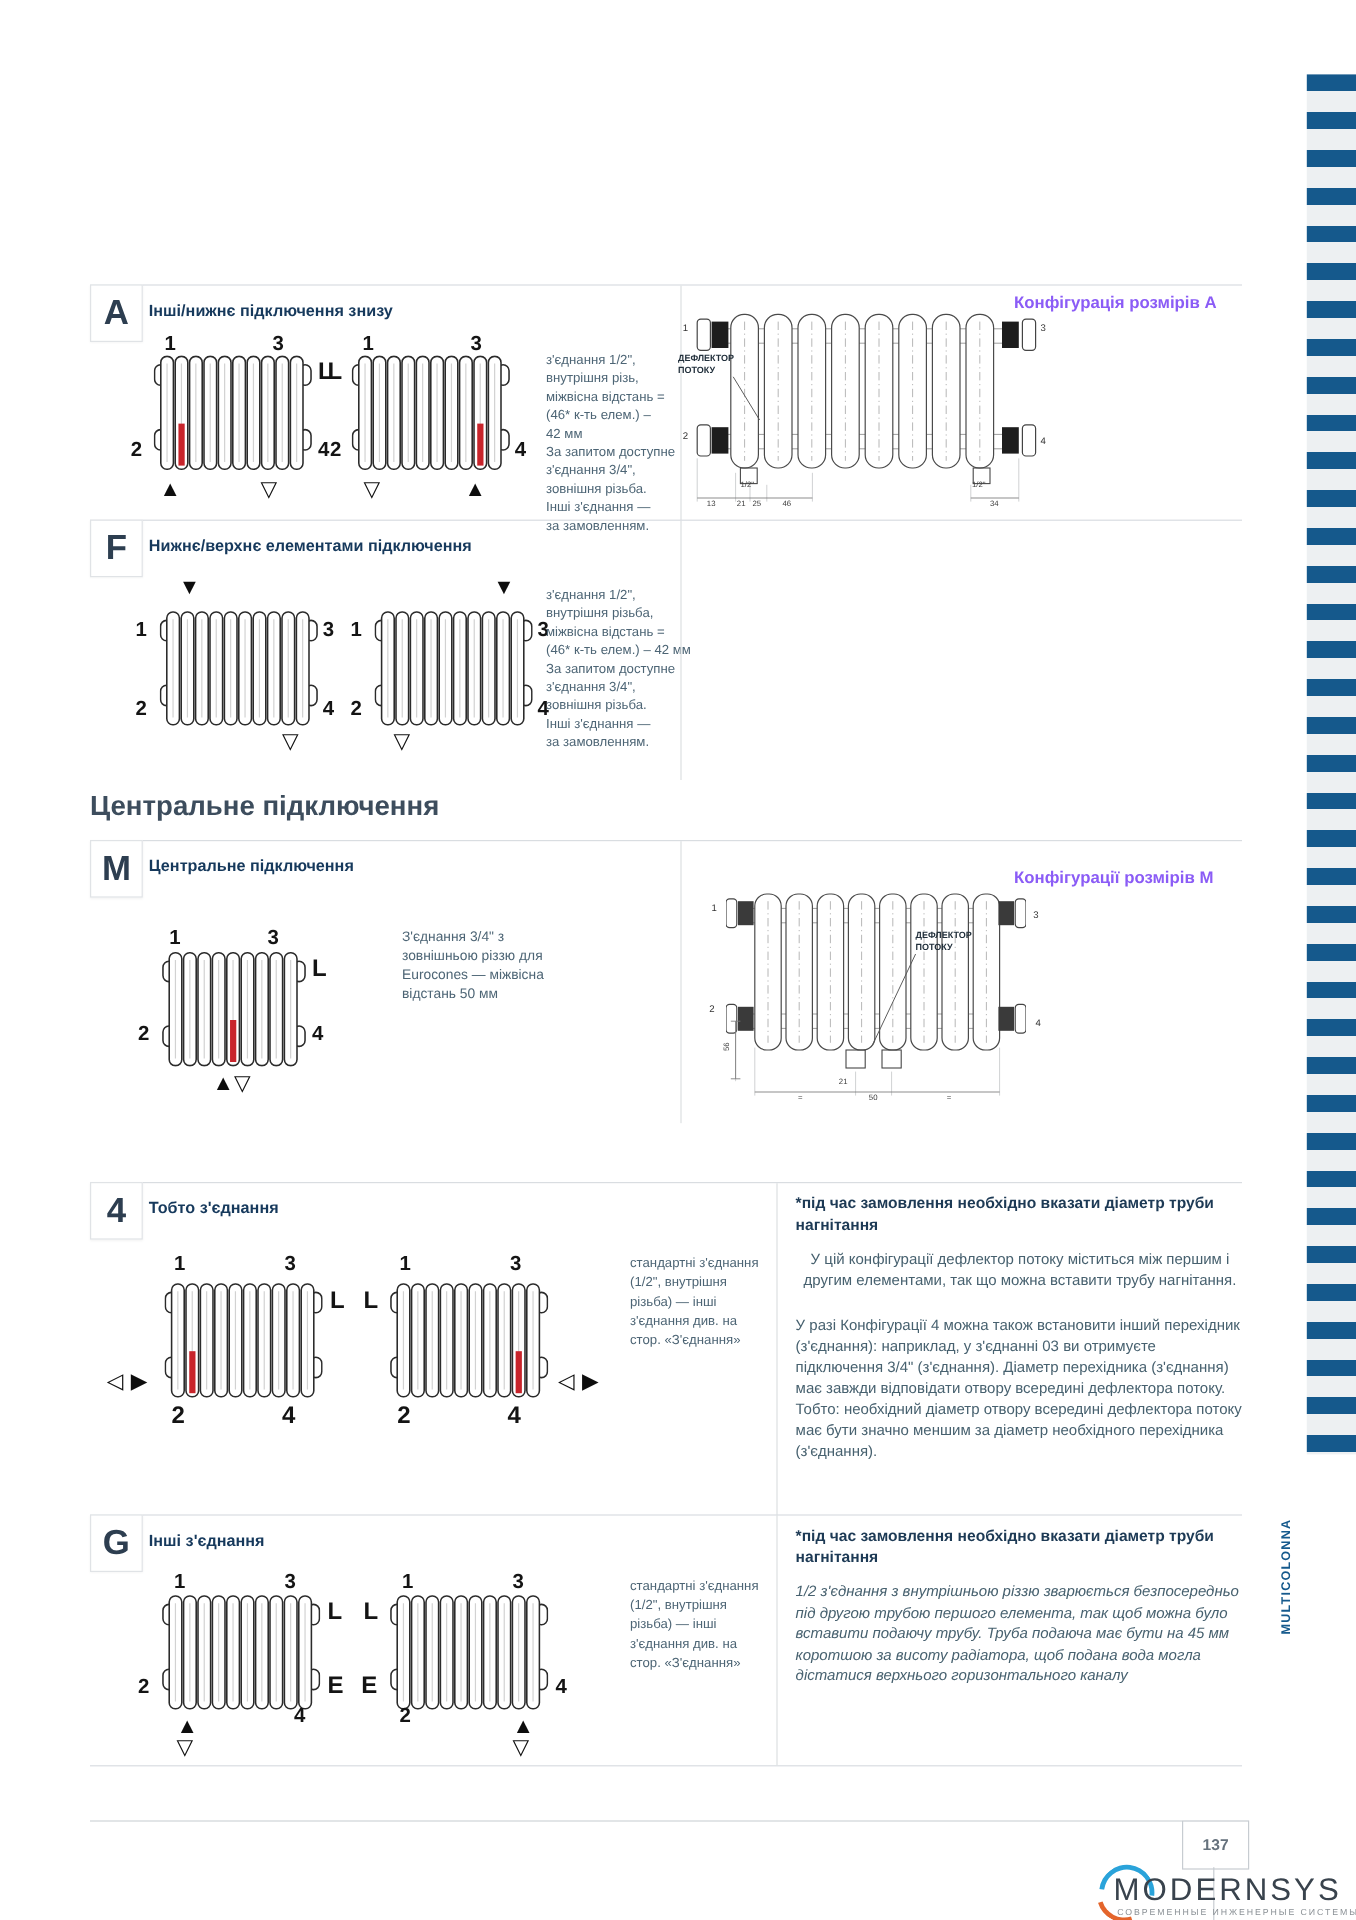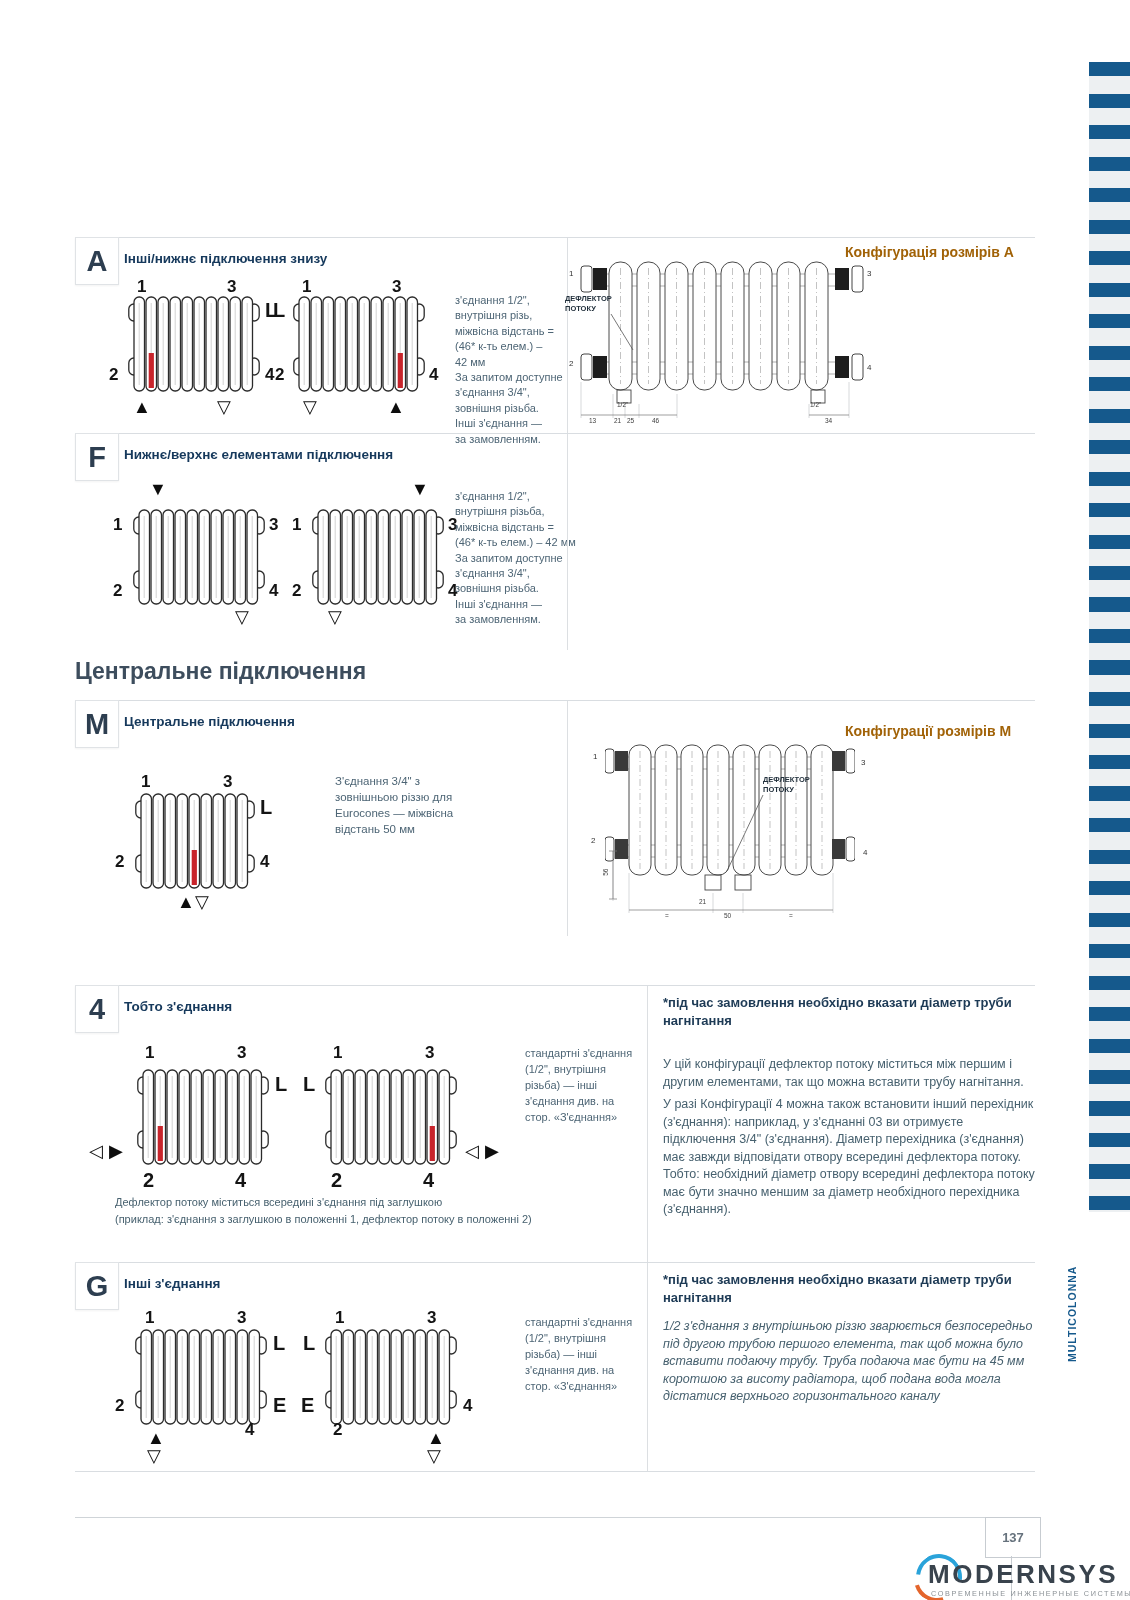--- a/index.html
+++ b/index.html
@@ -13,21 +13,21 @@
   .stitle{position:absolute;left:49px;top:13px;font-size:13.5px;font-weight:bold;color:#16395c;}
   .desc{position:absolute;font-size:11px;color:#4d6575;line-height:1.4;white-space:pre-line;}
   .rad{position:absolute;}
   .rc{fill:#fff;stroke:#2b2b2b;stroke-width:1.3;}
   .rl{stroke:#d2d2d2;stroke-width:1;}
   .rlab{position:absolute;font-weight:bold;color:#141414;font-size:17px;line-height:1;}
   .rlabL{font-size:20px;}
   .rlabB{font-size:20px;}
   .tri{position:absolute;font-size:18px;color:#0d0d0d;line-height:1;}
   .divider{position:absolute;top:0;width:1px;background:#dcdfe2;}
-  .cfg-title{position:absolute;font-size:14px;font-weight:bold;color:#a16207;}
+  .cfg-title{position:absolute;font-size:14px;font-weight:bold;color:#8b5cf6;}
   .tech{position:absolute;}
   .tdim{position:absolute;font-size:6.5px;color:#3d3d3d;line-height:1;}
   .tclab{position:absolute;font-size:8px;color:#333;line-height:1;}
   .defl{position:absolute;font-size:7.5px;font-weight:bold;color:#22303c;line-height:1.3;white-space:pre-line;}
   .bighead{position:absolute;left:75px;font-size:23px;font-weight:600;color:#3d4d5d;}
   .rcol{position:absolute;}
   .note{position:absolute;font-size:13px;font-weight:bold;color:#1d3a55;line-height:1.4;}
   .para{position:absolute;font-size:12.5px;color:#47616f;line-height:1.4;}
   .midtxt{position:absolute;font-size:11px;color:#4d6575;line-height:1.45;white-space:pre-line;}
   .cap{position:absolute;font-size:11px;color:#47616f;line-height:1.5;}
@@ -38,21 +38,21 @@
     font-size:10.5px;font-weight:bold;color:#15598c;letter-spacing:1px;}
   .botline{position:absolute;left:75px;top:1517px;width:910px;height:1px;background:#cfd4d8;}
   .pagebox{position:absolute;left:985px;top:1517px;width:54px;height:39px;background:#fff;
     border:1px solid #c7ccd1;display:flex;align-items:center;justify-content:center;
     font-size:13px;font-weight:bold;color:#66727d;}
   .vline{position:absolute;left:1011px;top:1556px;width:1px;height:44px;background:#c7ccd1;}
   .logo{position:absolute;left:898px;top:1554px;width:232px;height:46px;}
   .arc{position:absolute;width:38px;height:38px;border:4px solid transparent;border-radius:50%;}
   .arc-blue{left:18px;top:0px;border-top-color:#2aa3da;border-right-color:#2aa3da;transform:rotate(-38deg);}
   .arc-orange{left:16px;top:2px;border-bottom-color:#e4652c;transform:rotate(28deg);}
-  .logo-text{position:absolute;left:30px;top:5px;font-size:26px;font-weight:bold;color:#39434d;letter-spacing:2.5px;}
+  .logo-text{position:absolute;left:30px;top:5px;font-size:26px;font-weight:normal;color:#39434d;letter-spacing:2.5px;}
   .logo-tag{position:absolute;left:33px;top:35px;font-size:7.3px;color:#8b9196;letter-spacing:1.6px;white-space:nowrap;}
   svg{display:block;}
 </style>
 </head>
 <body>
 
 <div class="page">
 
   <div class="stripes"></div>
   <div class="vlabel">MULTICOLONNA</div>
@@ -485,30 +485,26 @@
     <span class="rlab rlabB" style="left:348px;top:184px;">4</span>
     <span class="tri" style="left:390px;top:156px;">◁</span>
     <span class="tri" style="left:410px;top:156px;">▶</span>
 
     <div class="midtxt" style="left:450px;top:60px;width:120px;">стандартні з'єднання
 (1/2", внутрішня
 різьба) — інші
 з'єднання див. на
 стор. «З'єднання»</div>
 
-    <div class="cap" style="left:40px;top:208px;width:480px;">
-      <div>Дефлектор потоку міститься всередині з'єднання під заглушкою</div>
-      <div>(приклад: з'єднання з заглушкою в положенні 1, дефлектор потоку в положенні 2)</div>
-    </div>
 
     <div class="divider" style="left:572px;height:277px;"></div>
 
     <div class="rcol" style="left:588px;top:0;width:374px;height:277px;">
       <div class="note" style="left:0;top:8px;width:370px;">*під час замовлення необхідно вказати діаметр труби нагнітання</div>
-      <div class="para" style="left:0;top:70px;width:374px;">У цій конфігурації дефлектор потоку міститься між першим і другим елементами, так що можна вставити трубу нагнітання.</div>
+      <div class="para" style="left:0;top:55px;width:374px;text-align:center;">У цій конфігурації дефлектор потоку міститься між першим і другим елементами, так що можна вставити трубу нагнітання.</div>
       <div class="para" style="left:0;top:110px;width:374px;">У разі Конфігурації 4 можна також встановити інший перехідник (з'єднання): наприклад, у з'єднанні 03 ви отримуєте підключення 3/4" (з'єднання). Діаметр перехідника (з'єднання) має завжди відповідати отвору всередині дефлектора потоку. Тобто: необхідний діаметр отвору всередині дефлектора потоку має бути значно меншим за діаметр необхідного перехідника (з'єднання).</div>
     </div>
   </div>
 
   <div class="sec" style="top:1262px;height:208px;border-bottom:1px solid #d9dde1;">
     <div class="lbox">G</div>
     <div class="stitle">Інші з'єднання</div>
 
     <div class="rad" style="left:60px;top:66px;">
         <svg width="132" height="96" viewBox="0 0 132 96">

